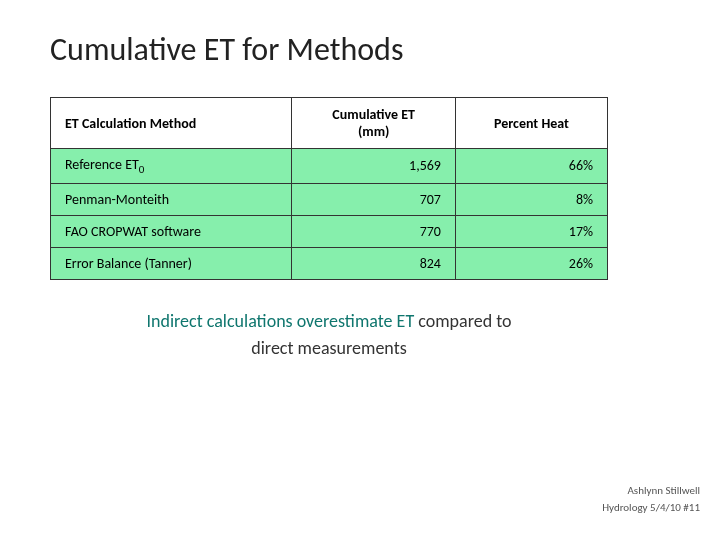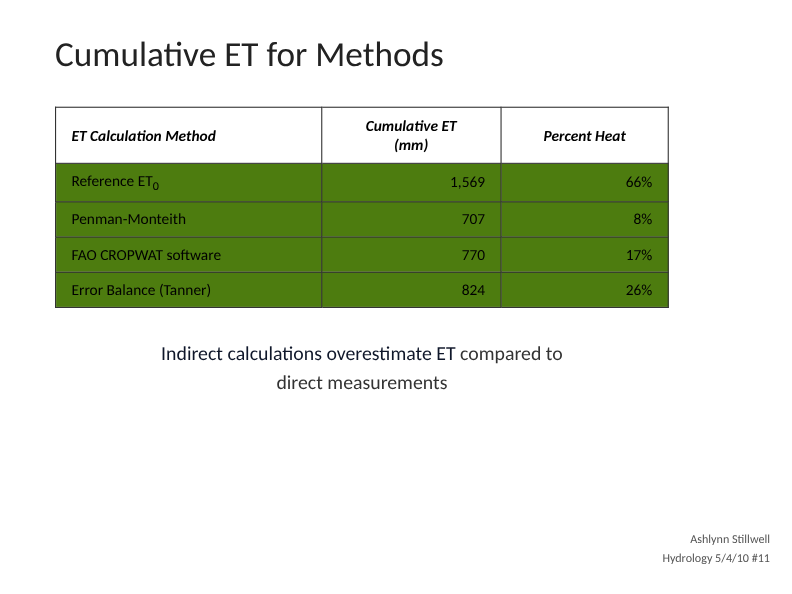--- a/index.html
+++ b/index.html
@@ -40,32 +40,31 @@
       width: 100%;
     }
 
     thead tr th {
       border: 1px solid #333;
       padding: 8px 14px;
       text-align: center;
       font-weight: 600;
       font-size: 14px;
       background: #fff;
-      font-style: italic;
     }
 
     thead tr th:first-child {
       text-align: left;
     }
 
     tbody tr td {
       border: 1px solid #333;
       padding: 7px 14px;
       font-size: 14px;
-      background: #4d7c0f;
+      background: #86efac;
     }
 
     tbody tr td:first-child {
       text-align: left;
       font-weight: 400;
     }
 
     tbody tr td:not(:first-child) {
       text-align: right;
     }
@@ -76,21 +75,21 @@
     }
 
     .bottom-text {
       margin-top: 28px;
       text-align: center;
       font-size: 18px;
       line-height: 1.5;
     }
 
     .bottom-text .highlight {
-      color: #0f172a;
+      color: #0f766e;
     }
 
     .bottom-text .normal {
       color: #333333;
     }
 
     .footer {
       position: absolute;
       bottom: 24px;
       right: 20px;

